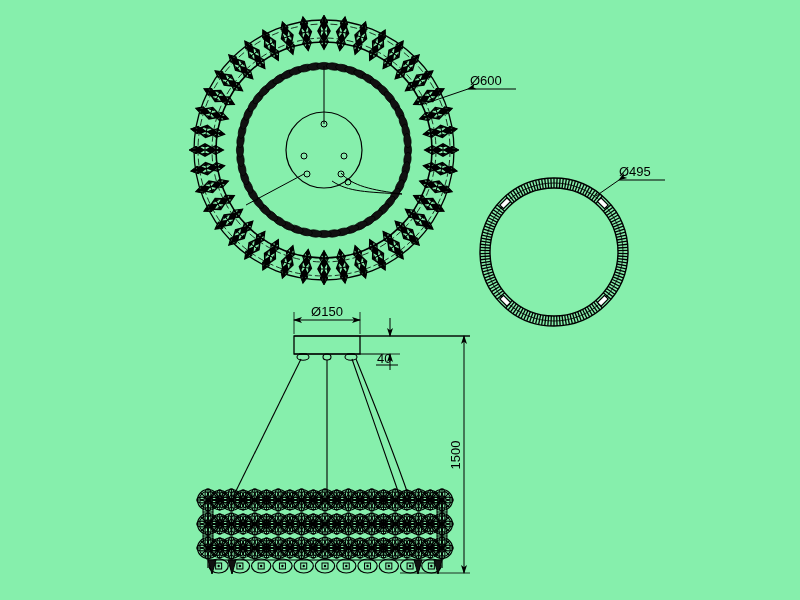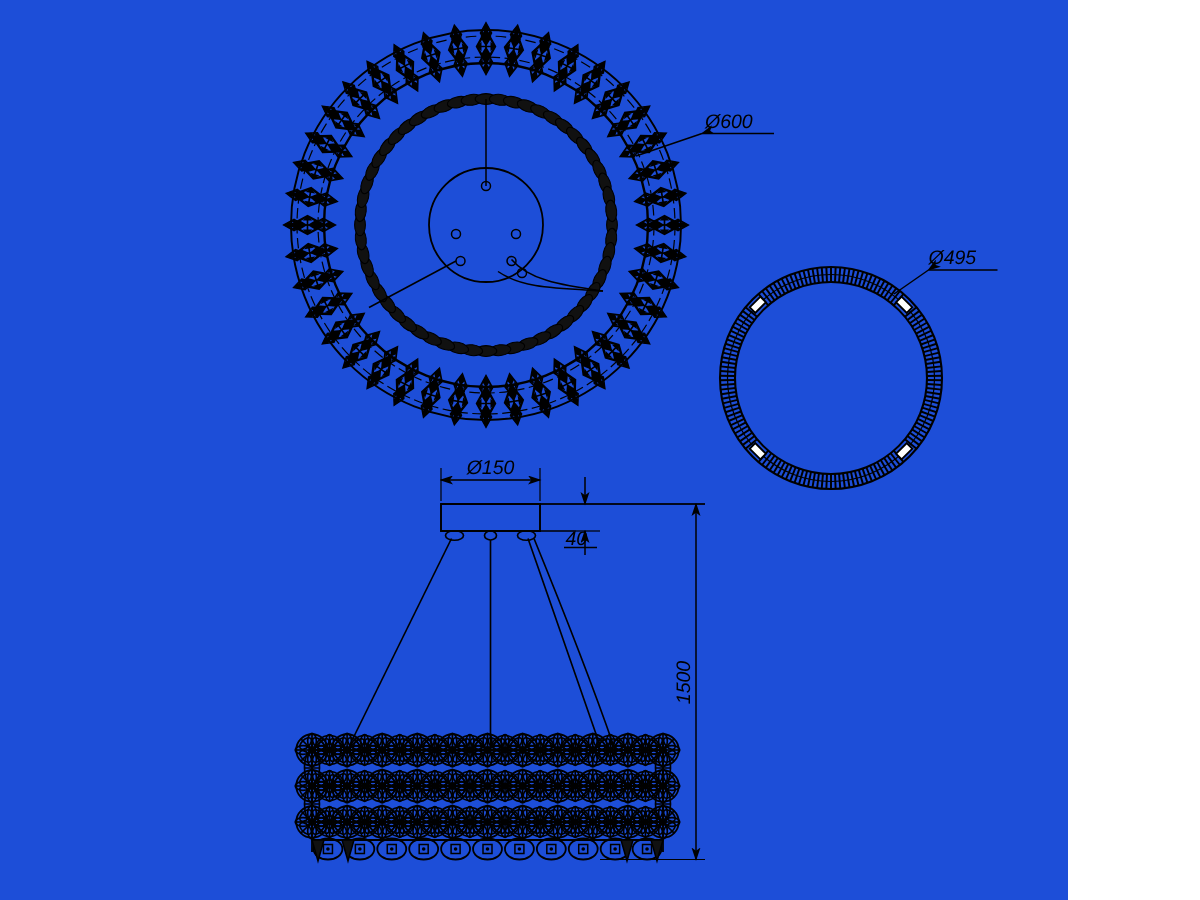--- a/index.html
+++ b/index.html
@@ -1,19 +1,19 @@
 <!DOCTYPE html>
 <html><head>
 <meta charset="utf-8">
 <style>
   html,body{margin:0;padding:0;background:#ffffff;}
   body{width:800px;height:600px;overflow:hidden;
        font-family:"Liberation Sans", sans-serif;
        color:#000;}
-  #sheet{position:relative;width:712px;height:600px;background:#1d4ed8;font-style:italic;}
+  #sheet{position:relative;width:800px;height:600px;background:#86efac;}
   #sheet svg{position:absolute;left:0;top:0;}
   .dimtext{font-family:"Liberation Sans", sans-serif;font-size:13px;fill:#000;}
 </style>
 </head>
 <body>
 
 <div id="sheet">
 <svg width="800" height="600" viewBox="0 0 800 600">
   <defs>
     <marker id="ar" markerWidth="9" markerHeight="9" refX="8" refY="3" orient="auto" markerUnits="strokeWidth">

